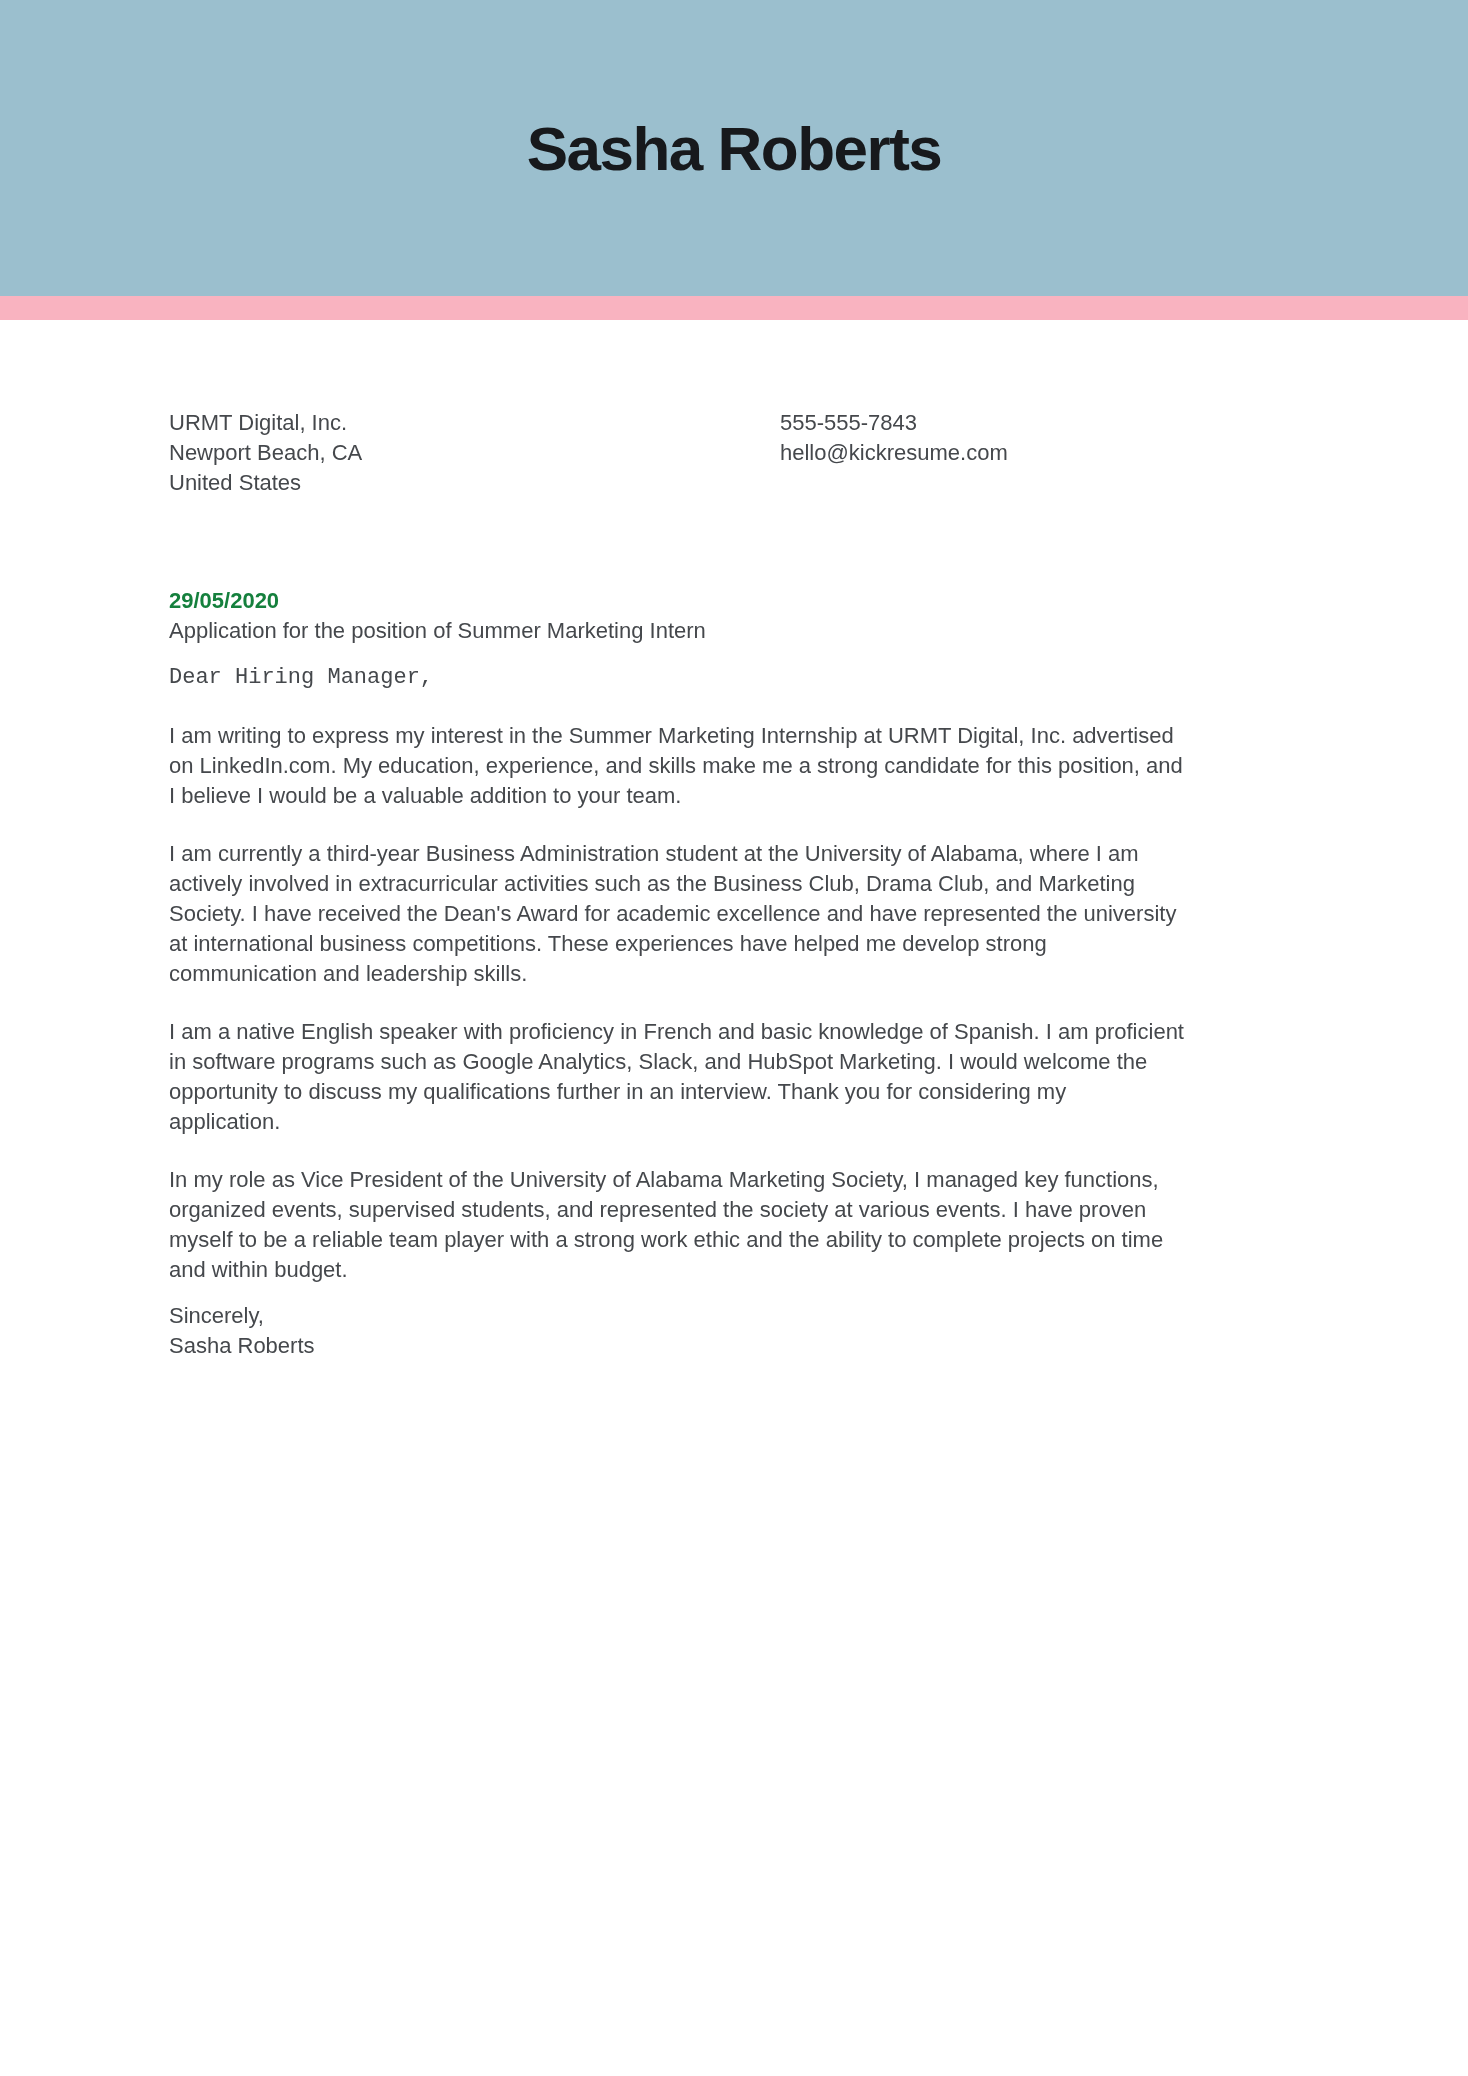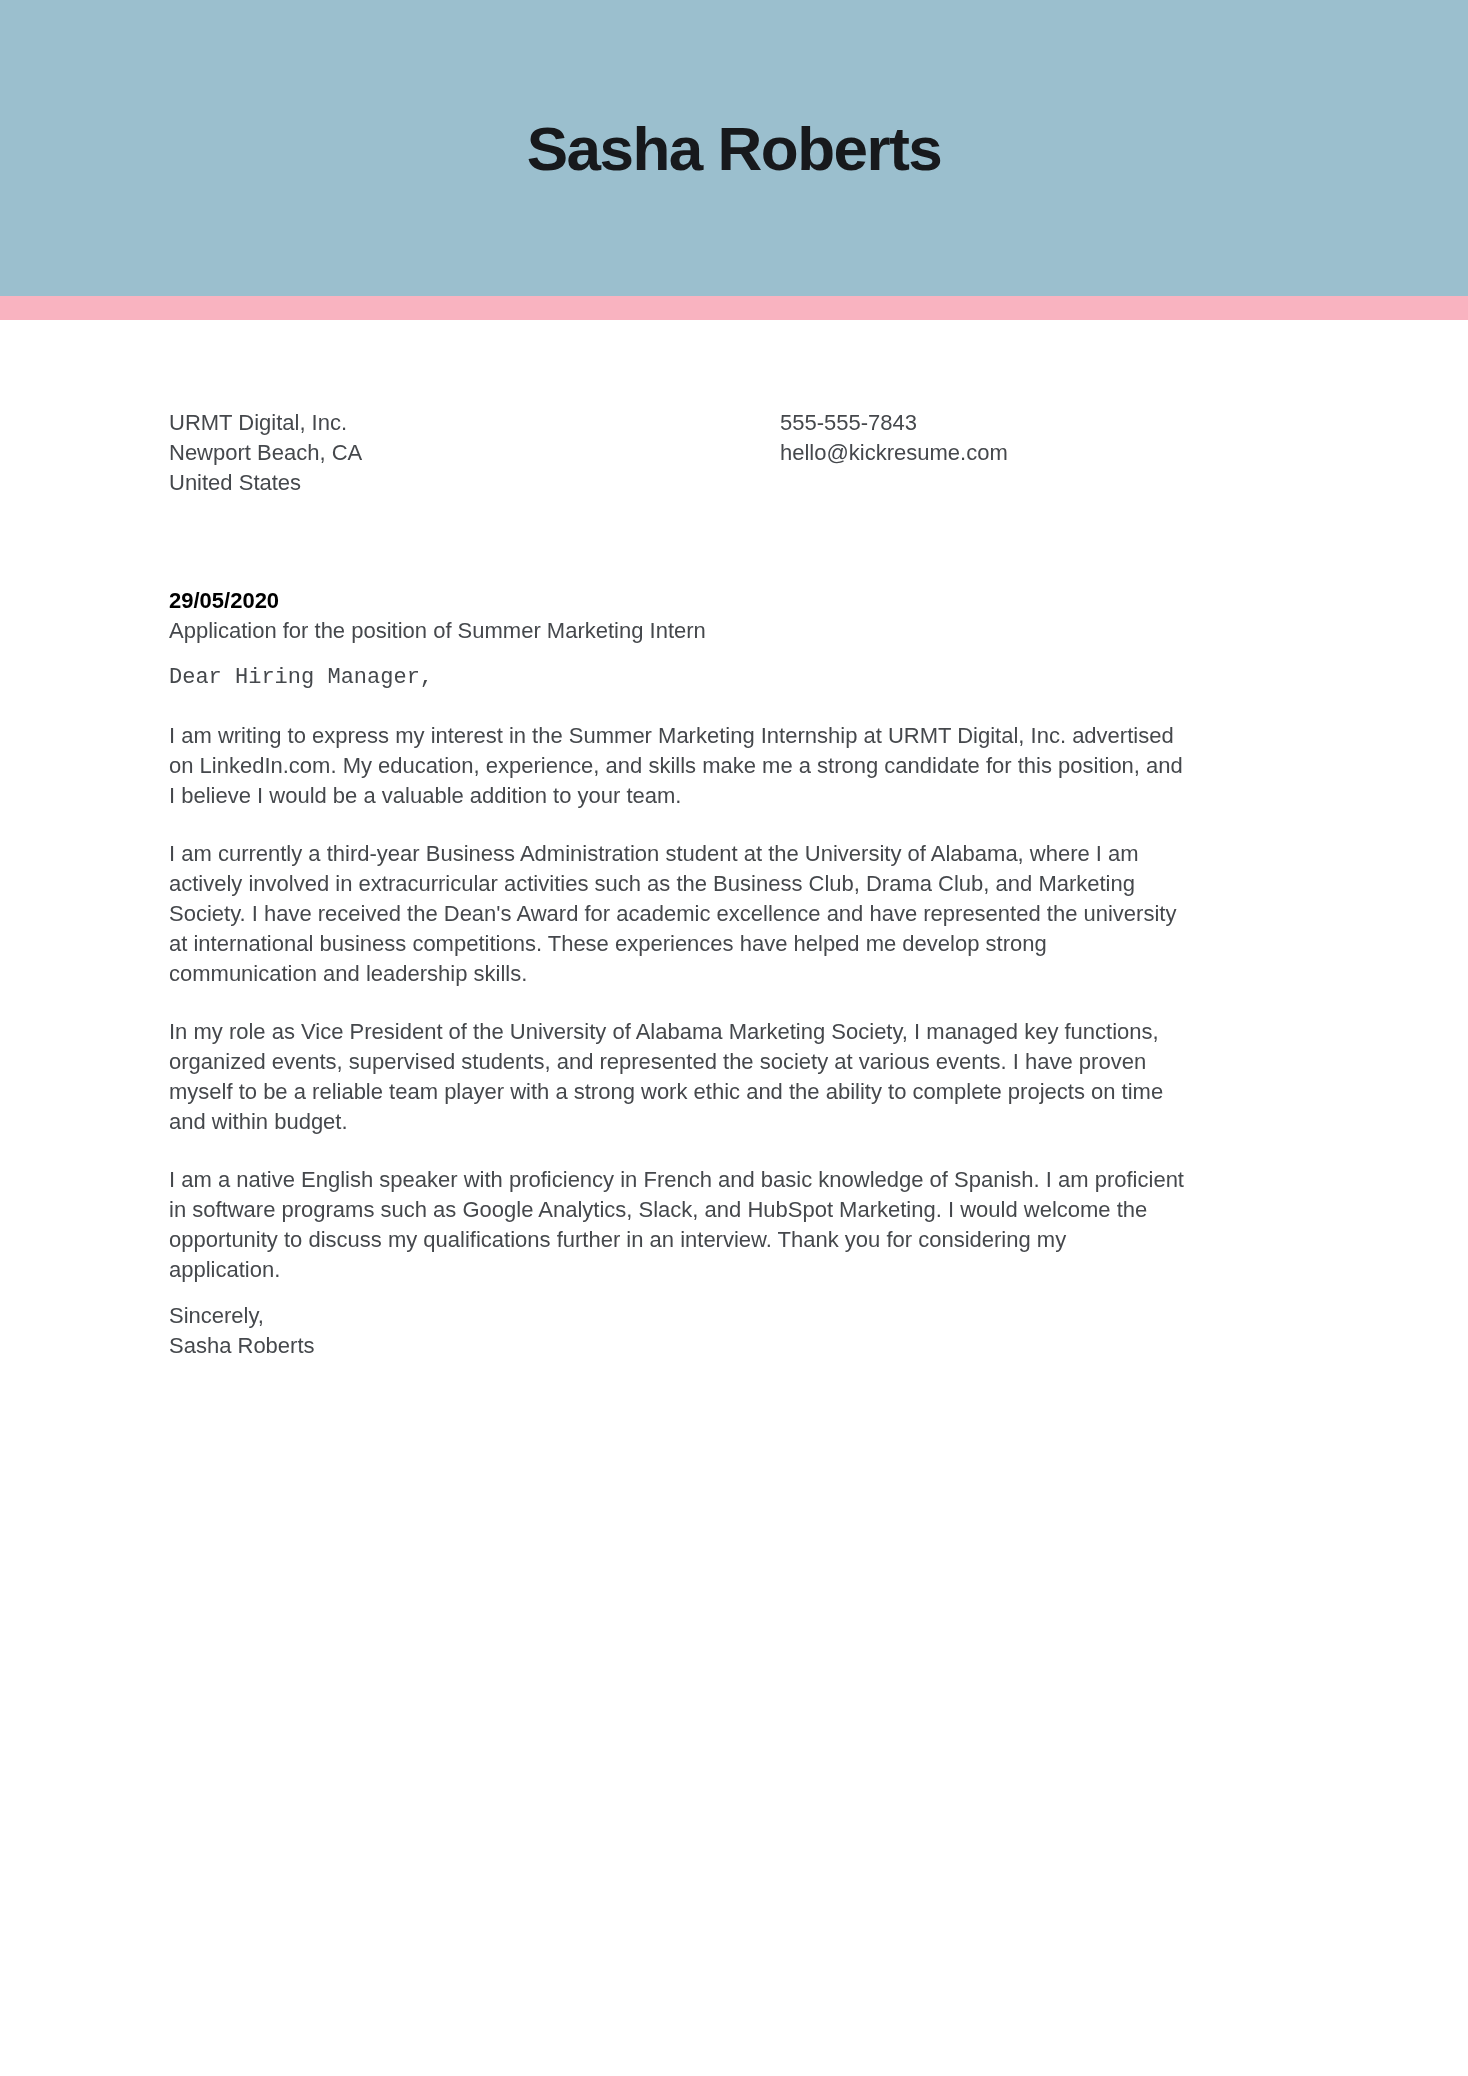--- a/index.html
+++ b/index.html
@@ -50,21 +50,21 @@
     flex: 0 0 611px;
   }
   .contact-block {
     flex: 1;
   }
   .date-subject-block {
     margin-top: 88px;
   }
   .date-text {
     font-weight: bold;
-    color: #000000;
+    color: #15803d;
   }
   .salutation {
     margin-top: 17px;
     font-family: Liberation Mono, monospace;
   }
   .body-paragraph {
     margin: 28px 0 0 0;
     white-space: pre-line;
   }
   .closing-block {
@@ -104,28 +104,28 @@
     <div class="salutation">Dear Hiring Manager,</div>
 
     <p class="body-paragraph">I am writing to express my interest in the Summer Marketing Internship at URMT Digital, Inc. advertised
 on LinkedIn.com. My education, experience, and skills make me a strong candidate for this position, and
 I believe I would be a valuable addition to your team.</p>
     <p class="body-paragraph">I am currently a third-year Business Administration student at the University of Alabama, where I am
 actively involved in extracurricular activities such as the Business Club, Drama Club, and Marketing
 Society. I have received the Dean's Award for academic excellence and have represented the university
 at international business competitions. These experiences have helped me develop strong
 communication and leadership skills.</p>
+    <p class="body-paragraph">I am a native English speaker with proficiency in French and basic knowledge of Spanish. I am proficient
+in software programs such as Google Analytics, Slack, and HubSpot Marketing. I would welcome the
+opportunity to discuss my qualifications further in an interview. Thank you for considering my
+application.</p>
     <p class="body-paragraph">In my role as Vice President of the University of Alabama Marketing Society, I managed key functions,
 organized events, supervised students, and represented the society at various events. I have proven
 myself to be a reliable team player with a strong work ethic and the ability to complete projects on time
 and within budget.</p>
-    <p class="body-paragraph">I am a native English speaker with proficiency in French and basic knowledge of Spanish. I am proficient
-in software programs such as Google Analytics, Slack, and HubSpot Marketing. I would welcome the
-opportunity to discuss my qualifications further in an interview. Thank you for considering my
-application.</p>
 
     <div class="closing-block">
       <div>Sincerely,</div>
       <div>Sasha Roberts</div>
     </div>
 
   </main>
 </div>
 
 </body></html>

